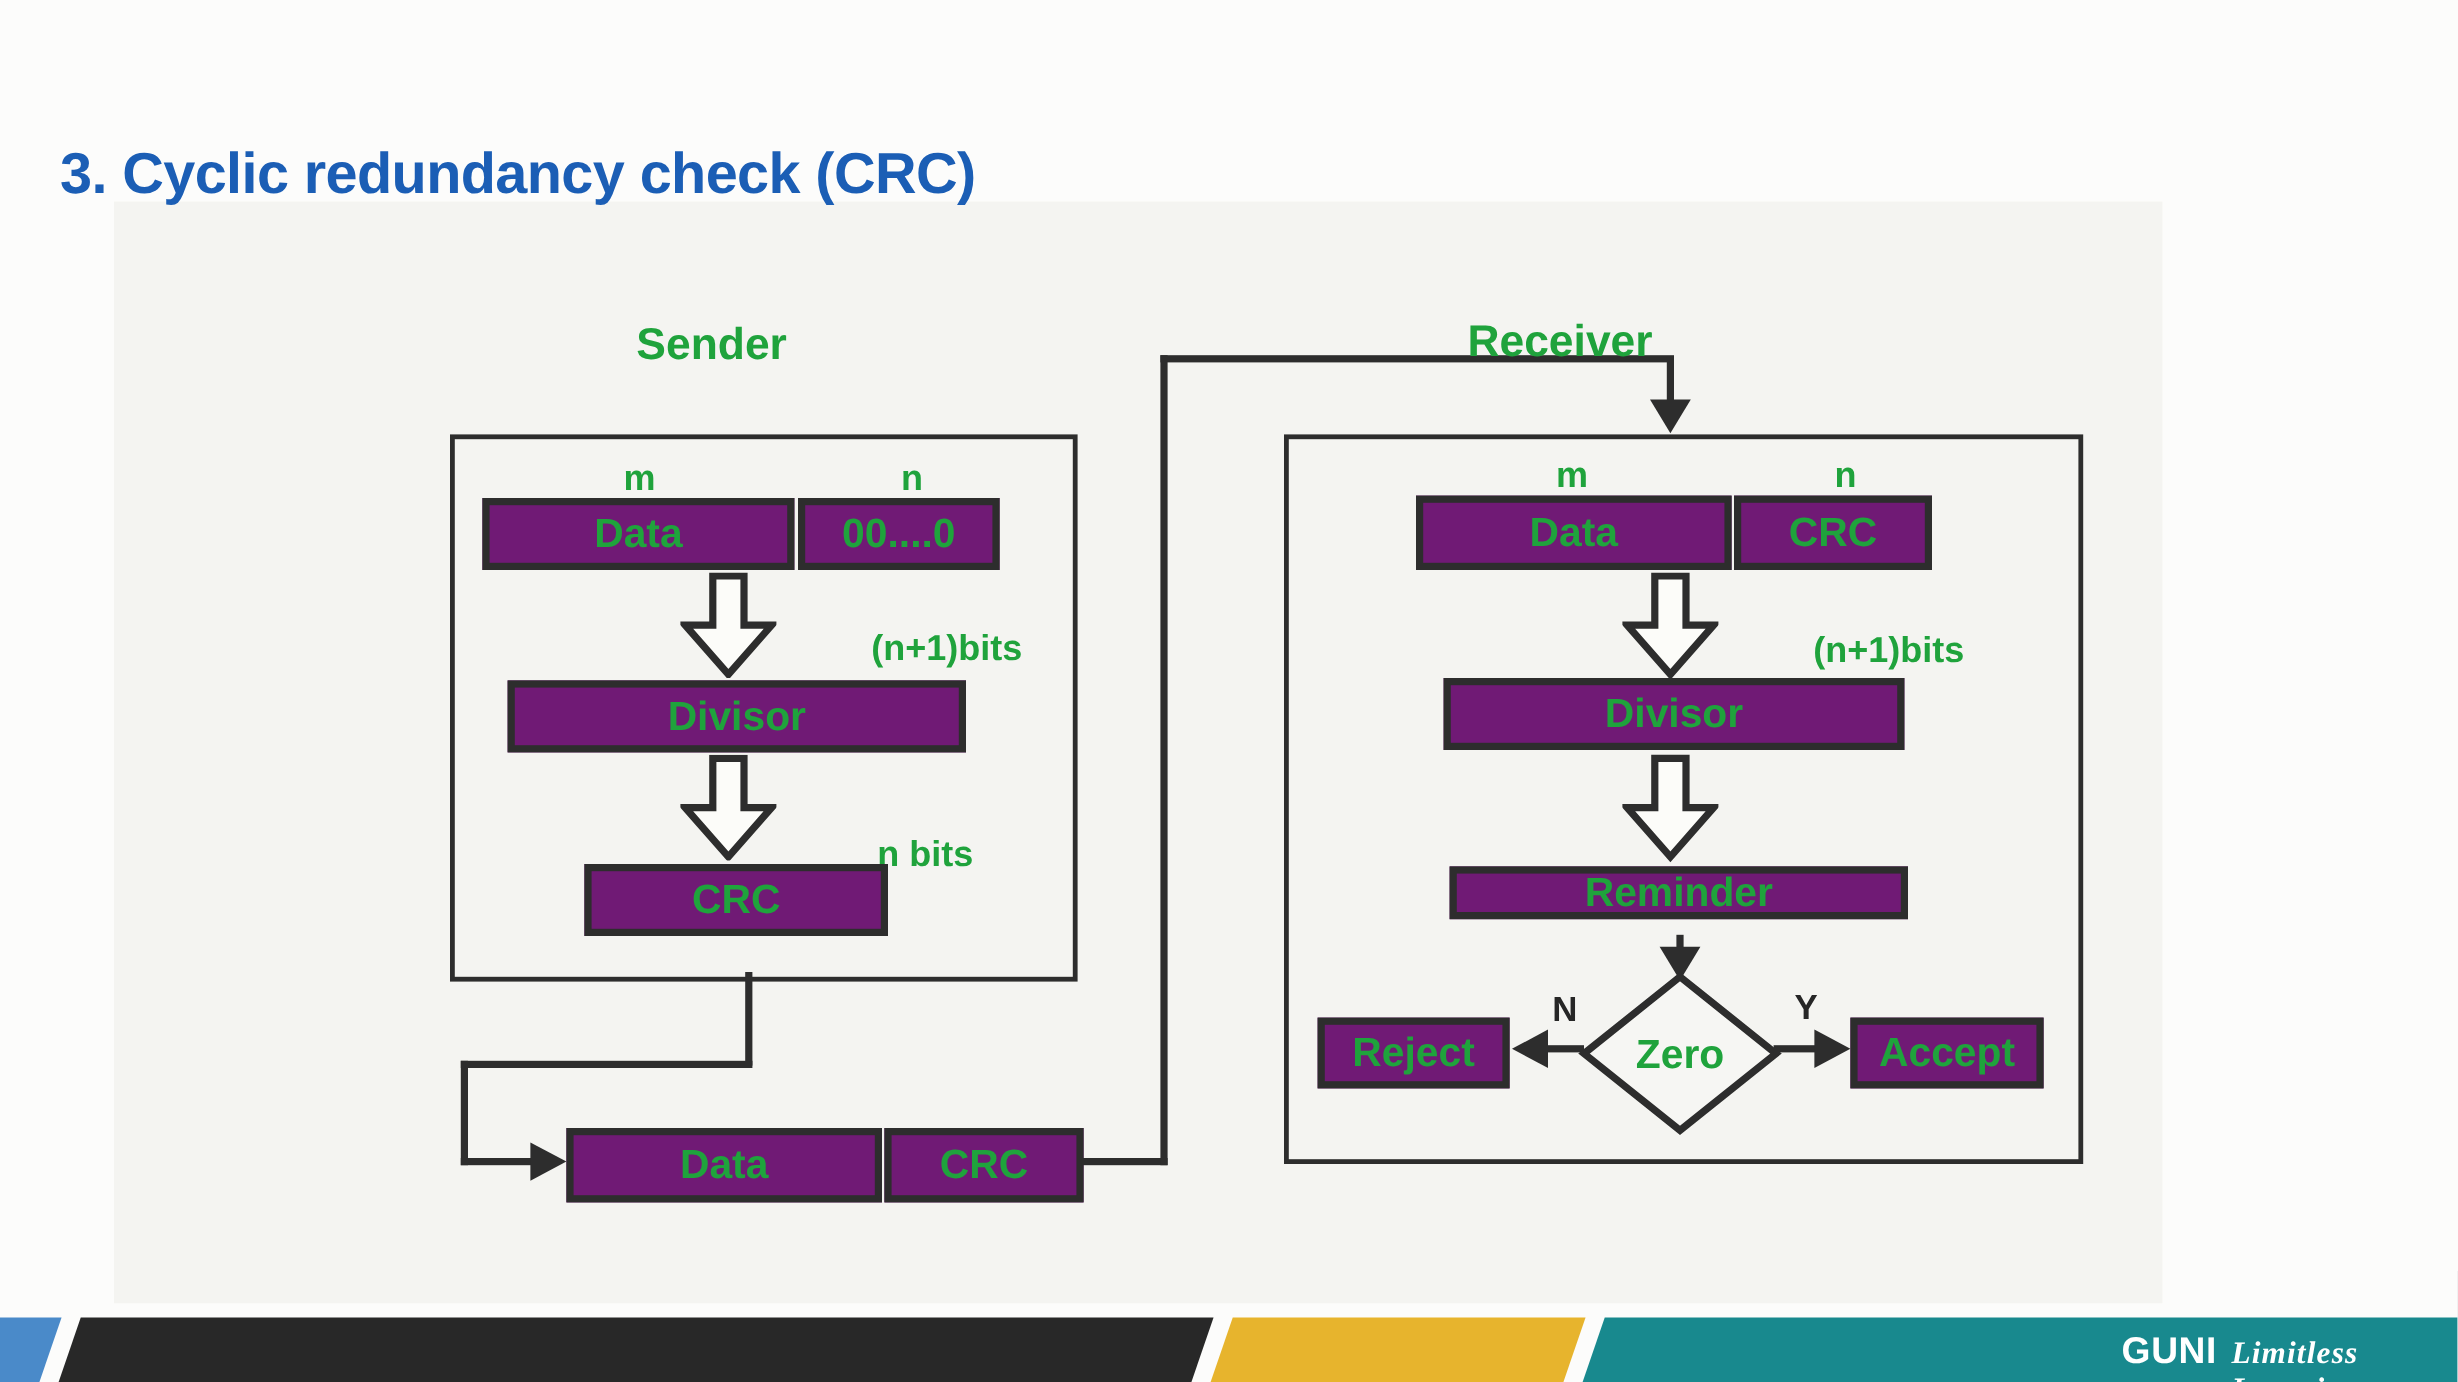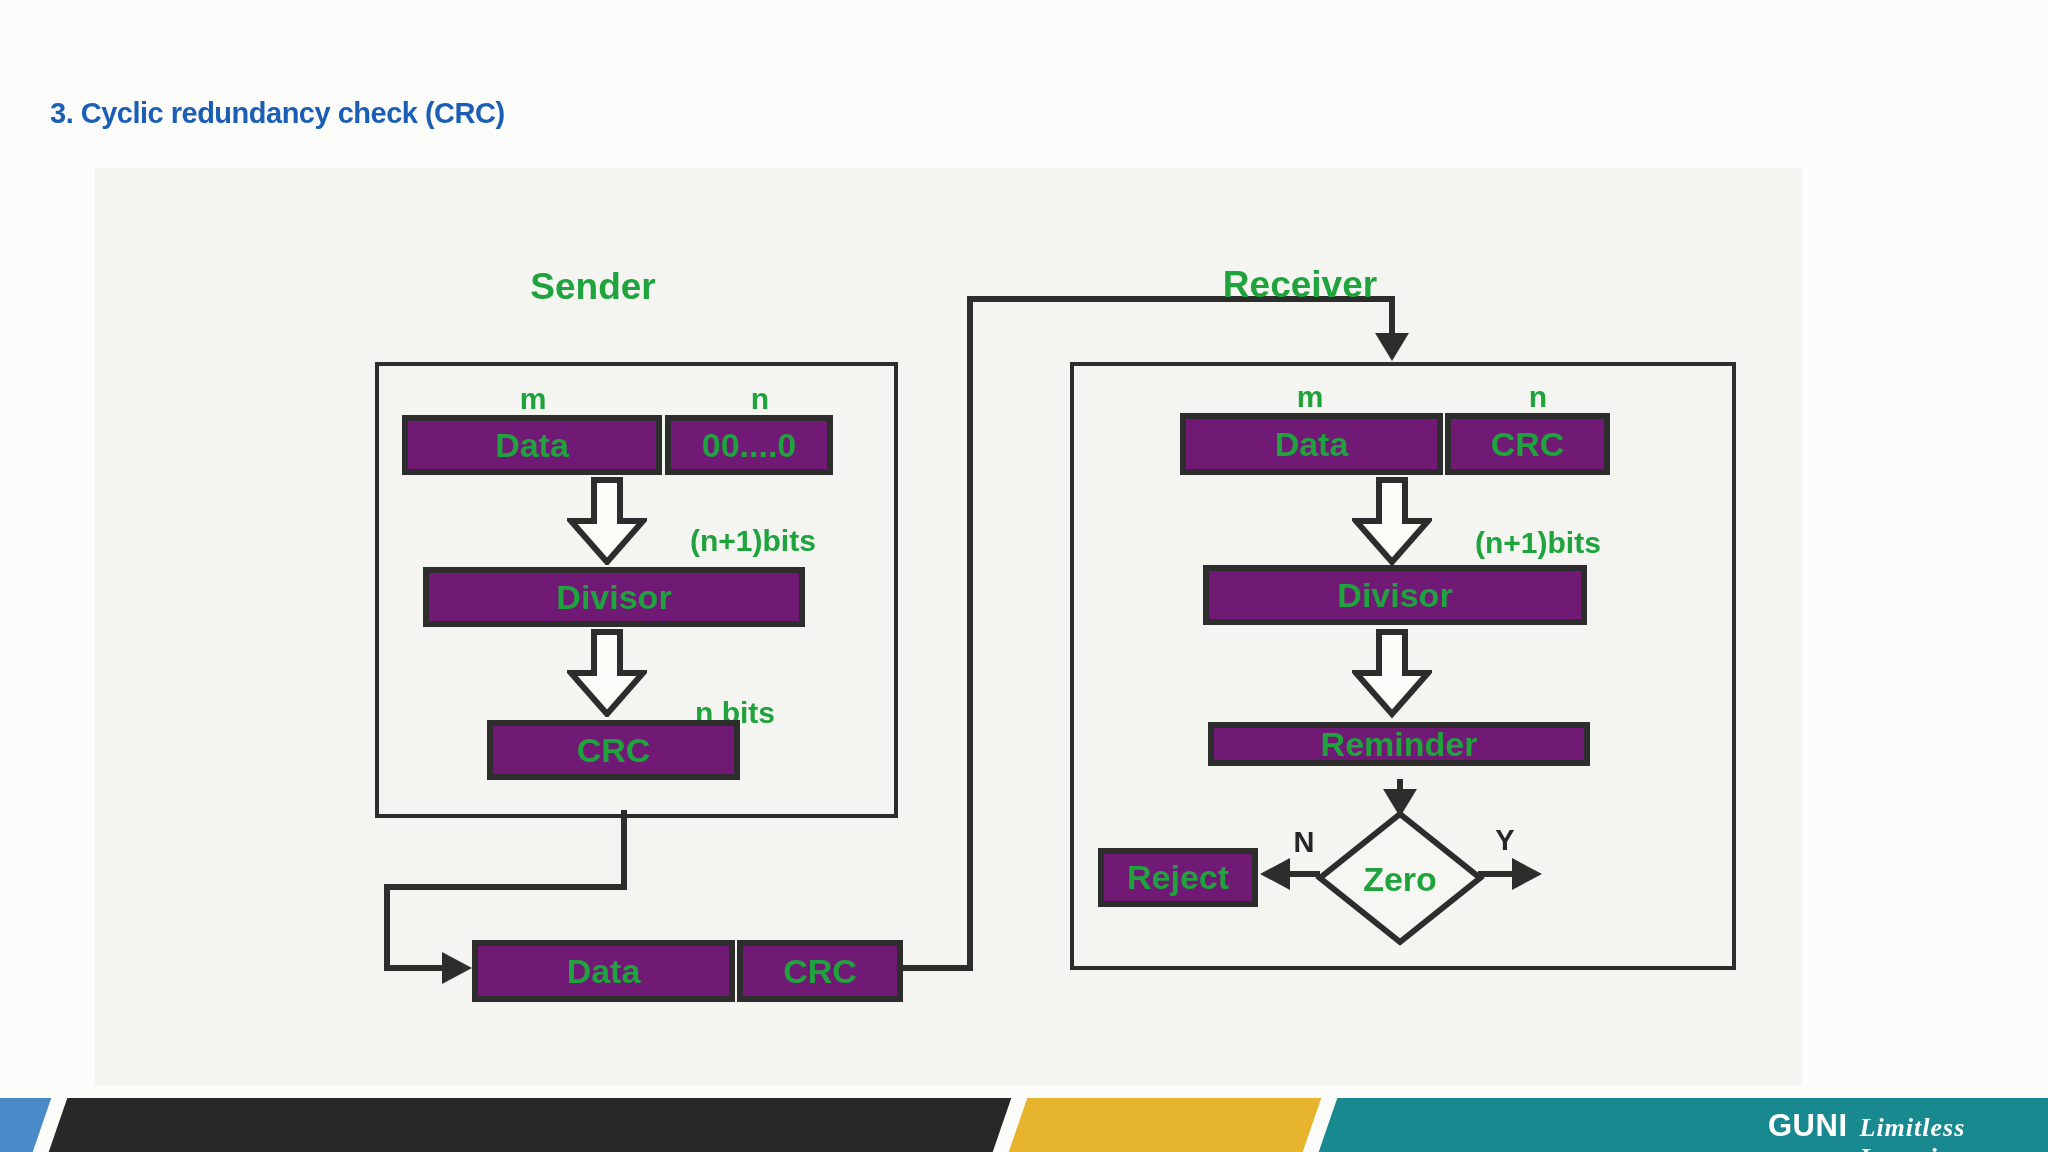--- a/index.html
+++ b/index.html
@@ -5,29 +5,29 @@
   html,body{margin:0;padding:0;background:#e9e9e9;}
   #stage{
     position:relative;width:2048px;height:1152px;overflow:hidden;
     background:#fcfcfb;font-family:"Liberation Sans",sans-serif;
   }
   .abs{position:absolute;}
   
   #canvas{left:95px;top:168px;width:1707px;height:918px;background:#f4f4f1;}
   
   .slide-title{
-    left:50px;top:97px;font-size:29px;font-weight:bold;color:var(--title-blue);
+    left:50px;top:118px;font-size:48px;font-weight:bold;color:var(--title-blue);
     letter-spacing:-0.5px;white-space:nowrap;
   }
   
   .gtext{color:var(--green);font-weight:bold;white-space:nowrap;}
   .center{transform:translateX(-50%);}
   .sec-title{font-size:37px;}
   .mn{font-size:30px;}
-  .small-lbl{font-size:30px;}
+  .small-lbl{font-size:30px;margin-left:36px;}
   
   .obox{border:4px solid var(--ink);background:transparent;}
   .ibox{
     border:6px solid var(--ink);background:#701a75;box-sizing:border-box;
     display:flex;align-items:center;justify-content:center;
     font-size:34px;font-weight:bold;color:var(--green);white-space:nowrap;
   }
   
   .ln{background:var(--ink);}
   
@@ -127,20 +127,21 @@
 
   <div class="abs ny center" style="left:1304px;top:826px;">N</div>
   <div class="abs ny center" style="left:1505px;top:824px;">Y</div>
 
   <div class="abs ln" style="left:1285px;top:871px;width:35px;height:6px;"></div>
   <div class="abs ah ah-left" style="left:1260px;top:858px;"></div>
   <div class="abs ibox" style="left:1098px;top:848px;width:160px;height:59px;">Reject</div>
 
   <div class="abs ln" style="left:1478px;top:871px;width:40px;height:6px;"></div>
   <div class="abs ah ah-right" style="left:1512px;top:858px;"></div>
+  <div class="abs ibox" style="left:1542px;top:848px;width:161px;height:59px;">Accept</div>
 
   <div class="abs band" id="band-blue"></div>
   <div class="abs band" id="band-dark"></div>
   <div class="abs band" id="band-gold"></div>
   <div class="abs band" id="band-teal"></div>
 
   <div class="abs" id="brand">
     <span class="guni">GUNI</span>
     <span class="tag">Limitless Learning</span>
   </div>

